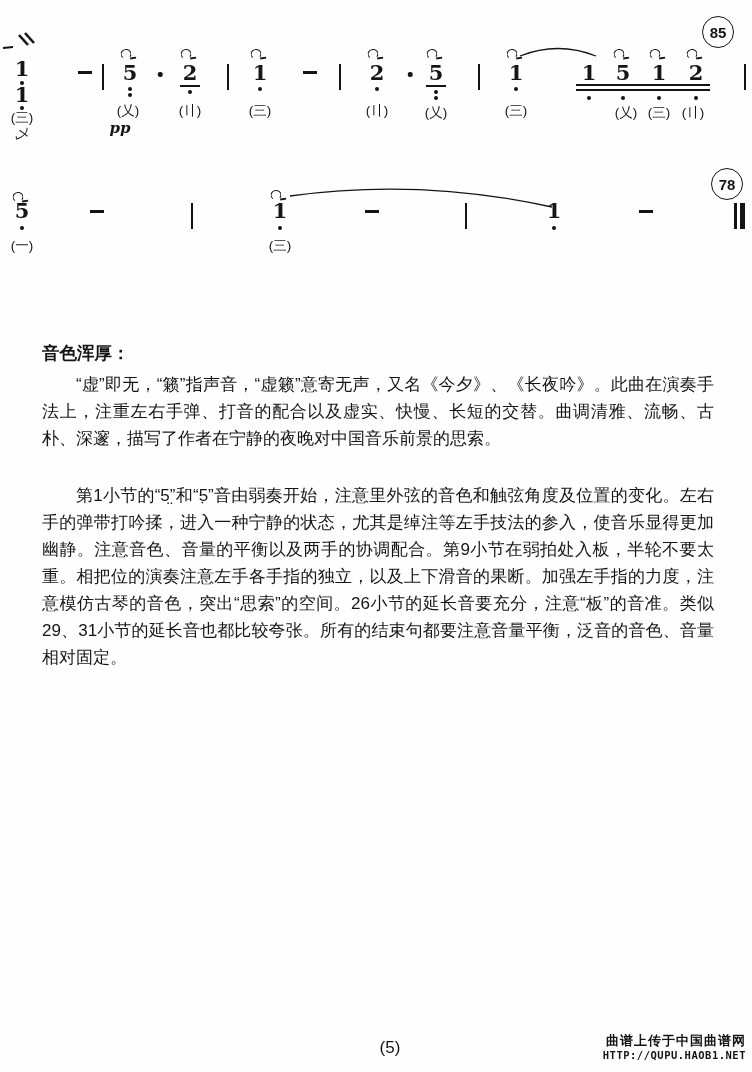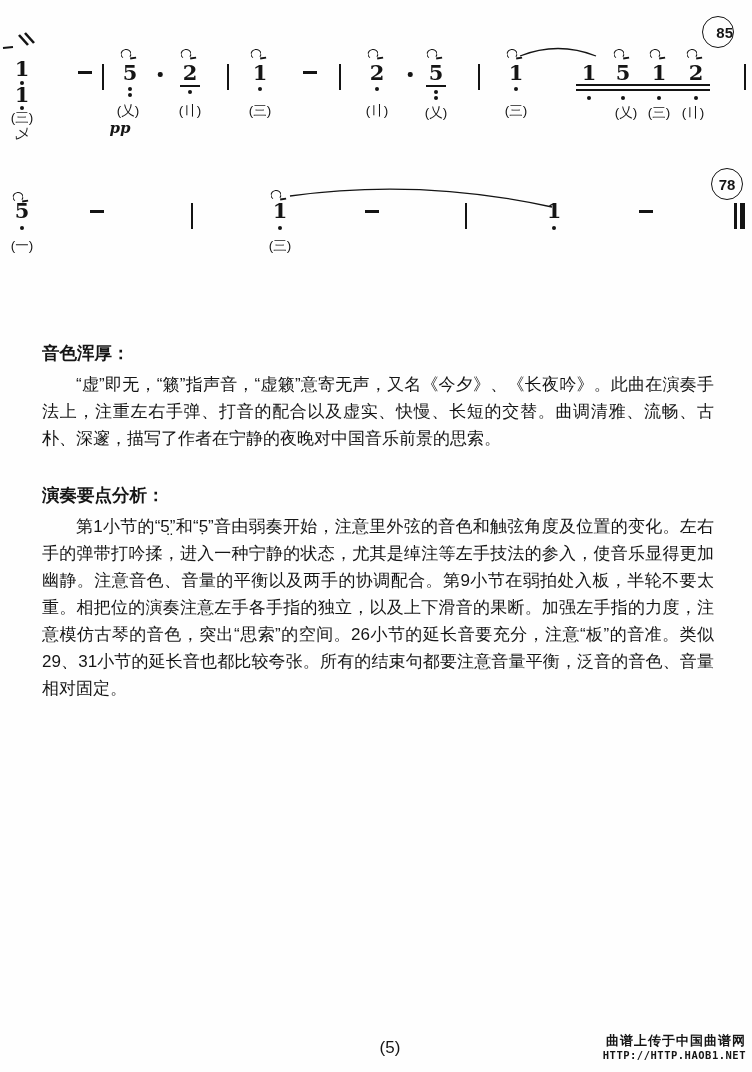--- a/index.html
+++ b/index.html
@@ -115,21 +115,21 @@
     <div class="beam" style="left:576px;top:69px;width:134px;"></div>
     <div class="odot" style="left:589px;top:76px;"></div>
     <div class="odot" style="left:623px;top:76px;"></div>
     <div class="odot" style="left:659px;top:76px;"></div>
     <div class="odot" style="left:696px;top:76px;"></div>
     <span class="smark" style="left:626px;top:86px;">(乂)</span>
     <span class="smark" style="left:659px;top:86px;">(三)</span>
     <span class="smark" style="left:693px;top:86px;">(〢)</span>
 
     <div class="bar" style="left:744px;top:44px;"></div>
-    <div class="mcirc" style="left:702px;top:-4px;justify-content:flex-end;">
+    <div class="mcirc" style="left:702px;top:-4px;">
       <span>85</span>
     </div>
   </div>
 
   <div class="system" style="top:165px;height:100px;">
     <svg class="ovl" width="752" height="100">
       <path d="M 290,31 Q 420,13 552,42" fill="none" stroke="#141414" stroke-width="1.3"></path>
     </svg>
 
     <span class="curl" style="left:18px;top:27px;"></span>
@@ -157,24 +157,23 @@
     <div class="mcirc" style="left:711px;top:3px;">
       <span>78</span>
     </div>
   </div>
 
   <div class="textwrap">
     <h3>音色浑厚：</h3>
     <p>“虚”即无，“籁”指声音，“虚籁”意寄无声，又名《今夕》、《长夜吟》。此曲在演奏手法上，注重左右手弹、打音的配合以及虚实、快慢、长短的交替。曲调清雅、流畅、古朴、深邃，描写了作者在宁静的夜晚对中国音乐前景的思索。</p>
 
     <div class="sec2">
-      <h3>演奏要点分析：</h3>
       <p>第1小节的“5̤”和“5̣”音由弱奏开始，注意里外弦的音色和触弦角度及位置的变化。左右手的弹带打吟揉，进入一种宁静的状态，尤其是绰注等左手技法的参入，使音乐显得更加幽静。注意音色、音量的平衡以及两手的协调配合。第9小节在弱拍处入板，半轮不要太重。相把位的演奏注意左手各手指的独立，以及上下滑音的果断。加强左手指的力度，注意模仿古琴的音色，突出“思索”的空间。26小节的延长音要充分，注意“板”的音准。类似29、31小节的延长音也都比较夸张。所有的结束句都要注意音量平衡，泛音的音色、音量相对固定。</p>
     </div>
   </div>
 
   <div class="pagenum">(5)</div>
   <div class="wm">
     <div class="wm1">曲谱上传于中国曲谱网</div>
-    <div class="wm2">HTTP://HTTP.HAOB1.NET</div>
+    <div class="wm2">HTTP://QUPU.HAOB1.NET</div>
   </div>
 
 </div>
 
 </body></html>

